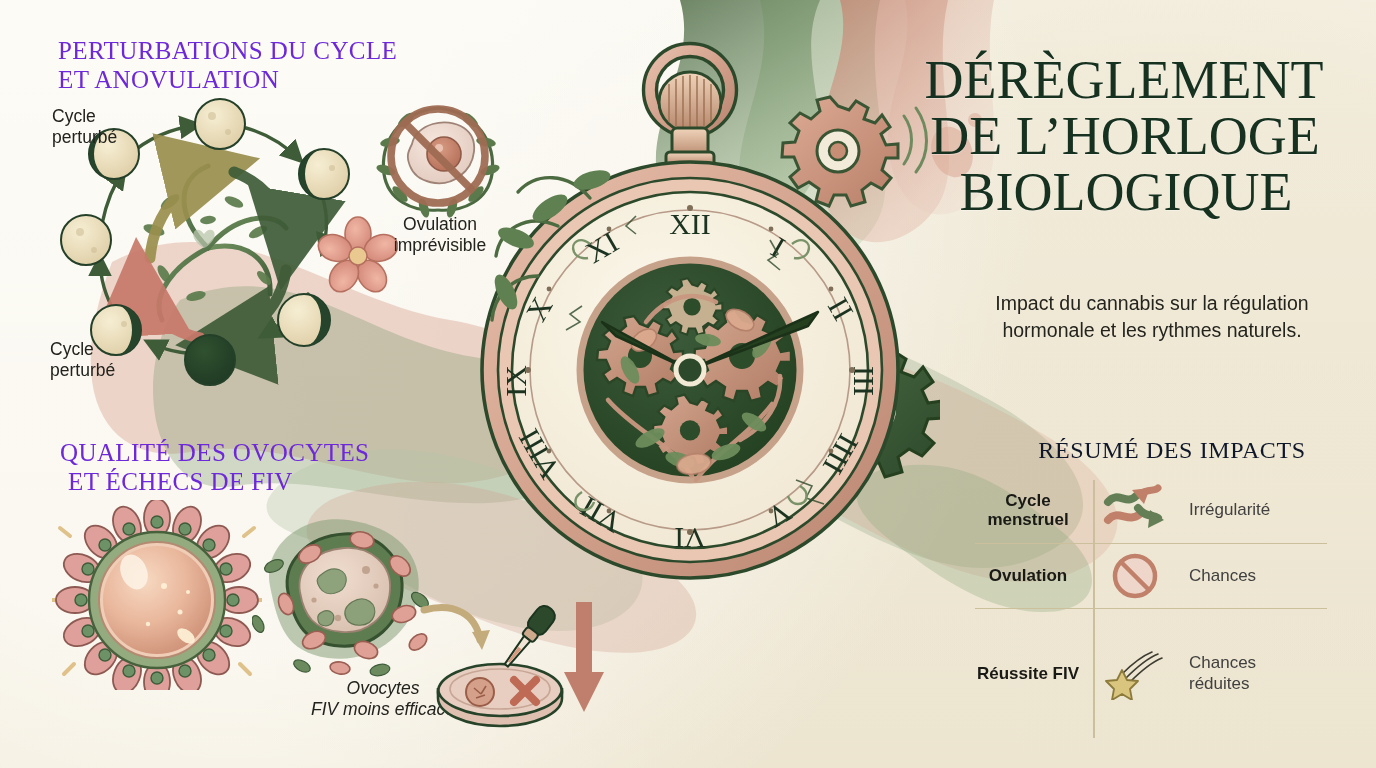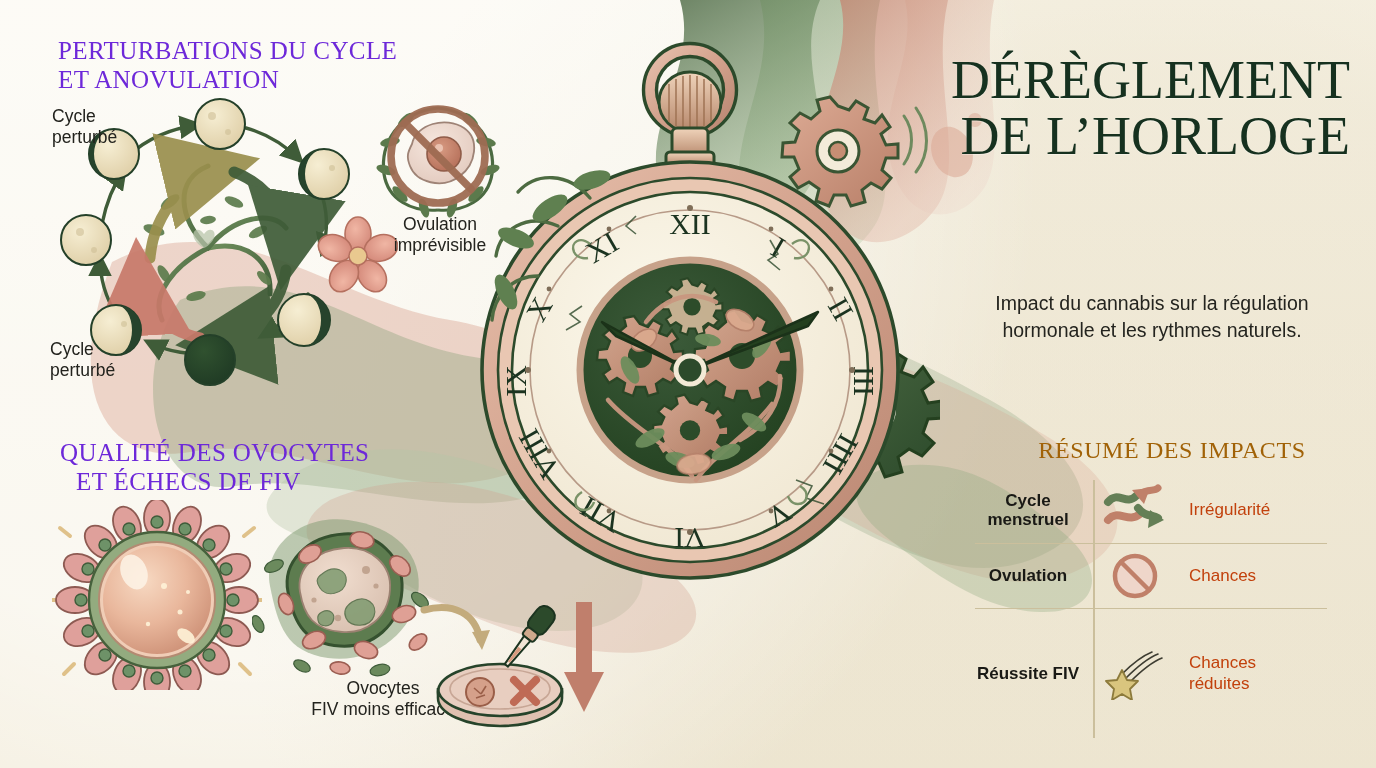--- a/index.html
+++ b/index.html
@@ -21,30 +21,30 @@
       radial-gradient(circle at 85% 78%, rgba(225,214,186,.35) 0 40%, rgba(0,0,0,0) 70%),
       linear-gradient(180deg, #faf7ec 0%, #f6f1e2 55%, #f3eddc 100%);
     pointer-events: none;
   }
 
   .abs { position: absolute; }
 
   
   .serif-head {
     font-family: "Liberation Serif", serif;
-    color: #a16207;
+    color: #0f172a;
     font-weight: 400;
     letter-spacing: .3px;
   }
   .sans { font-family: "Liberation Sans", sans-serif; color: #1d1d1b; margin-top: 24px; }
 
   #main-title {
     left: 898px; top: 52px; width: 452px;
     font-size: 54px; line-height: 1.04;
-    text-align: right;
+    text-align: center;
     color: #16311f;
     font-family: "Liberation Serif", serif;
     letter-spacing: 0px;
     text-shadow: 0 1px 0 rgba(255,255,255,.35);
   }
   #main-title .ln { display: block; white-space: nowrap; }
   #main-title .ln.l2 { text-indent: 2px; }
   #main-title .ln.l3 { text-indent: 4px; }
 
   #subtitle {
@@ -81,21 +81,21 @@
     align-items: center;
     height: 65.5px;
     border-bottom: 1.6px solid #cbbf9c;
   }
   .srow:last-child { border-bottom: none; margin-top: 32px; }
   .srow .r-label {
     font-size: 17px; font-weight: bold; color: #191915;
     text-align: center; line-height: 1.16; padding-right: 6px;
   }
   .srow .r-icon { display: flex; align-items: center; justify-content: center; }
-  .srow .r-value { font-size: 17px; color: #c2410c; line-height: 1.2; padding-left: 6px; }
+  .srow .r-value { font-size: 17px; color: #404040; line-height: 1.2; padding-left: 6px; }
   #table-vrule {
     position: absolute; left: 118px; top: 2px; width: 1.6px; height: 258px;
     background: #cbbf9c;
   }
 
   .svgfull { position: absolute; left: 0; top: 0; width: 1376px; height: 768px; pointer-events: none; }
 </style>
 </head>
 <body>
 
@@ -139,20 +139,21 @@
     <path d="M330,500 C440,452 560,508 650,560 C730,606 700,660 606,652 C510,644 430,592 356,572 C300,556 292,522 330,500 Z" fill="#cf9d8b" opacity=".3"></path>
 
     <path d="M700,330 C800,300 900,350 990,400 C1080,450 1120,520 1040,556 C960,592 880,540 800,500 C730,464 640,420 700,330 Z" fill="#7f9c72" opacity=".26"></path>
     <path d="M740,360 C850,330 950,382 1036,430 C1122,478 1148,540 1074,572 C1000,604 910,552 834,512 C764,476 690,420 740,360 Z" fill="#d6a08d" opacity=".25"></path>
     <path d="M880,470 C960,450 1010,490 1060,530 C1110,570 1100,614 1040,612 C980,610 930,570 890,540 C856,514 840,486 880,470 Z" fill="#89a57c" opacity=".3"></path>
   </svg>
 
   <div id="main-title" class="abs serif-head">
     <span class="ln l1">DÉRÈGLEMENT</span>
     <span class="ln l2">DE L’HORLOGE</span>
+    <span class="ln l3">BIOLOGIQUE</span>
   </div>
   <div id="subtitle" class="abs sans">Impact du cannabis sur la régulation hormonale et les rythmes naturels.</div>
 
   <div class="abs sec-title" style="left:58px; top:36px; width:380px;">
     <span style="display:block">PERTURBATIONS DU CYCLE</span>
     <span style="display:block">ET ANOVULATION</span>
   </div>
 
   <svg class="abs" style="left:58px; top:98px;" width="340" height="300" viewBox="0 0 340 300">
     <defs>
@@ -483,21 +484,21 @@
     <g stroke="#7a9268" stroke-width="2.4" fill="none">
       <path d="M150,204 c-10,-8 -20,-2 -16,8 c4,8 14,6 14,6"></path>
       <path d="M352,204 c10,-8 20,-2 16,8 c-4,8 -14,6 -14,6"></path>
       <path d="M142,452 c-10,6 -8,18 2,18 c8,0 10,-8 10,-8"></path>
       <path d="M360,446 c10,6 8,18 -2,18 c-8,0 -10,-8 -10,-8"></path>
     </g>
   </svg>
 
   <div class="abs sec-title" style="left:60px; top:438px; width:360px;">
     <span style="display:block">QUALITÉ DES OVOCYTES</span>
-    <span style="display:block; padding-left:8px;margin-left:8px;">ET ÉCHECS DE FIV</span>
+    <span style="display:block; padding-left:8px;">ET ÉCHECS DE FIV</span>
   </div>
 
   <svg class="abs" style="left:52px; top:500px;" width="210" height="190" viewBox="0 0 210 190">
     <defs>
       <radialGradient id="gEgg" cx="38%" cy="32%" r="72%">
         <stop offset="0" stop-color="#f7d9c2"></stop>
         <stop offset=".55" stop-color="#e9b79c"></stop>
         <stop offset="1" stop-color="#cf9379"></stop>
       </radialGradient>
     </defs>
@@ -605,21 +606,21 @@
     </g>
     <g fill="#6b8a5d" stroke="#3f5c3a" stroke-width="1.2">
       <ellipse cx="22" cy="58" rx="10" ry="5.5" transform="rotate(-24 22 58)"></ellipse>
       <ellipse cx="168" cy="92" rx="10" ry="5.5" transform="rotate(40 168 92)"></ellipse>
       <ellipse cx="128" cy="162" rx="10" ry="5.5" transform="rotate(-12 128 162)"></ellipse>
       <ellipse cx="50" cy="158" rx="9" ry="5" transform="rotate(28 50 158)"></ellipse>
       <ellipse cx="6" cy="116" rx="9" ry="5" transform="rotate(64 6 116)"></ellipse>
     </g>
   </svg>
 
-  <div class="abs caption" style="left:268px; top:678px; width:230px;">
+  <div class="abs caption" style="left:268px; top:678px; width:230px;font-style:italic;">
     <span style="display:block">Ovocytes</span>
     <span style="display:block">FIV moins efficace</span>
   </div>
 
   <svg class="abs" style="left:418px; top:596px;" width="190" height="140" viewBox="0 0 190 140">
 
     <path d="M6,14 C36,6 58,18 62,44" stroke="#c3ab7c" stroke-width="7" fill="none" stroke-linecap="round"></path>
     <path d="M54,36 L64,54 L72,34 Z" fill="#c3ab7c"></path>
 
     <ellipse cx="82" cy="96" rx="62" ry="28" fill="#e8cec0" stroke="#26432a" stroke-width="2.6"></ellipse>

